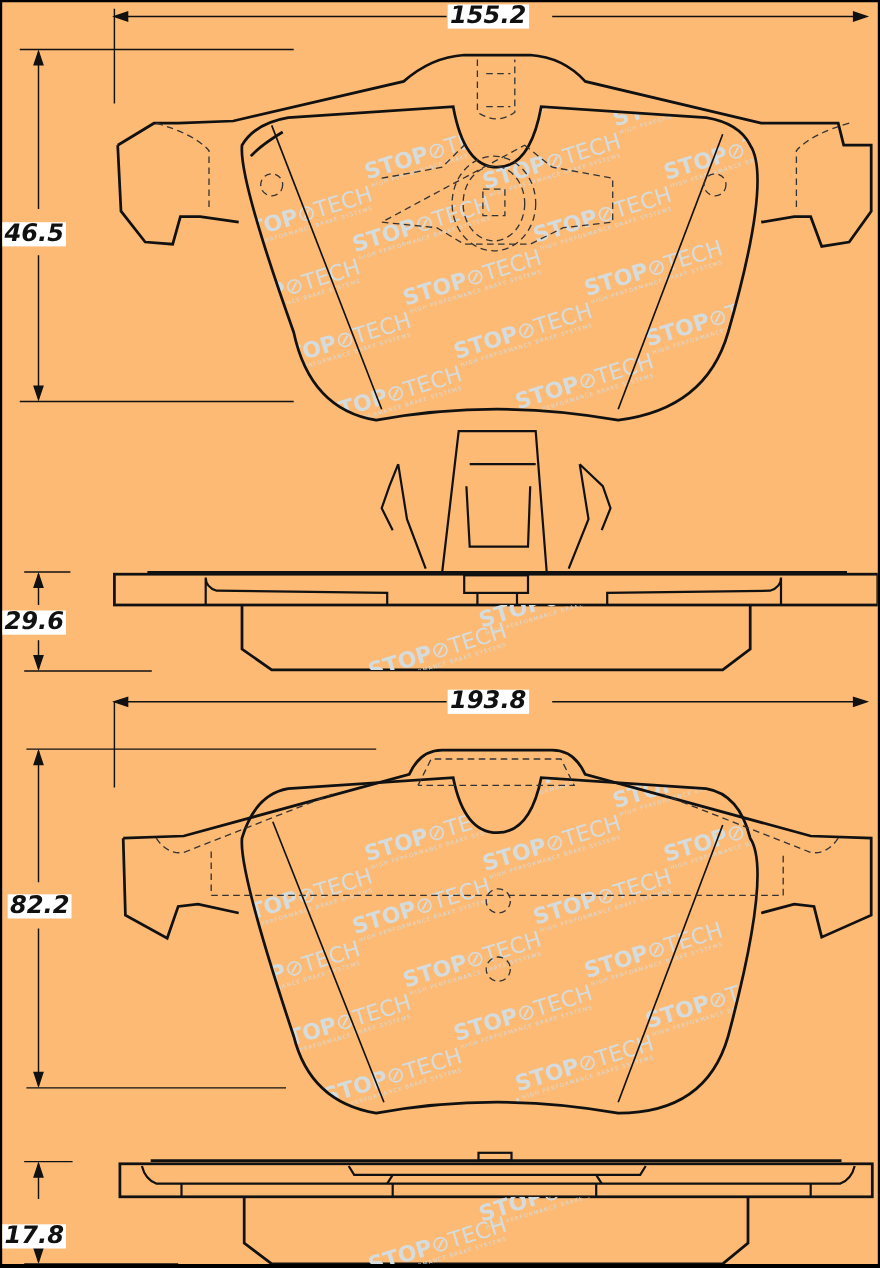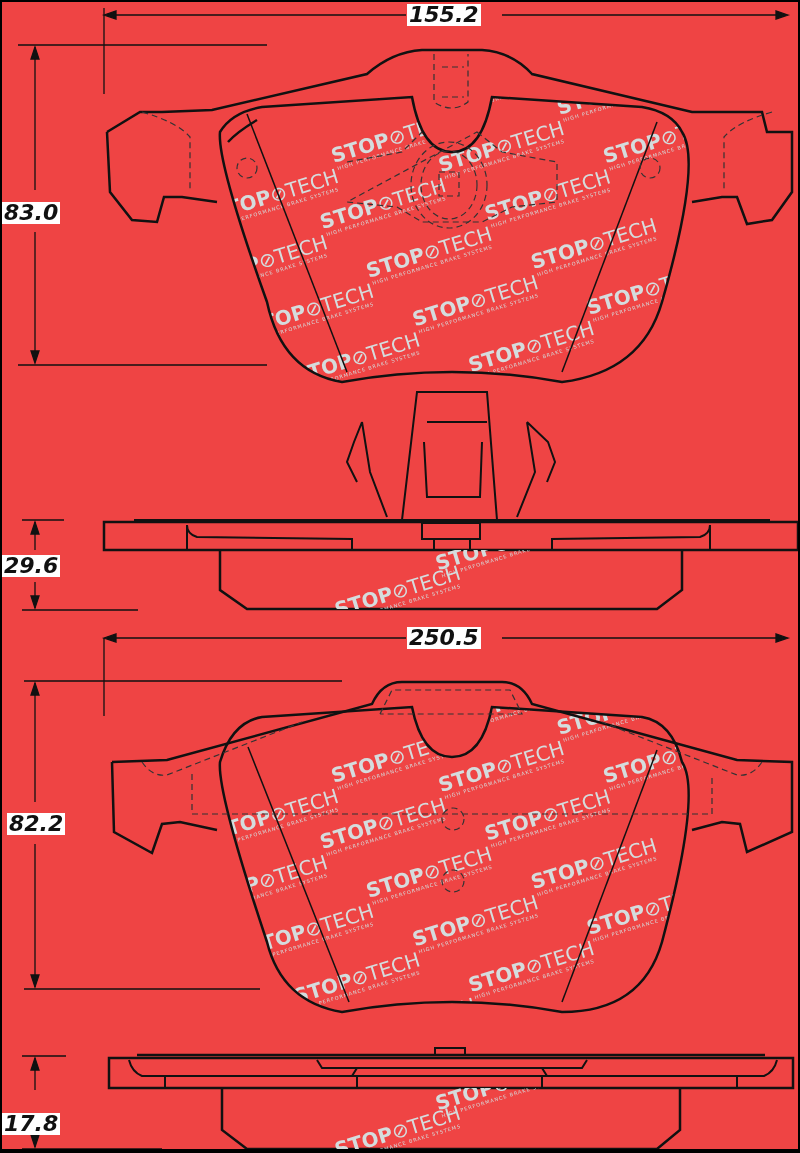--- a/index.html
+++ b/index.html
@@ -1,16 +1,16 @@
 <!DOCTYPE html>
 <html><head>
 <meta charset="utf-8">
 <style>
   html, body { margin:0; padding:0; background:#000; }
-  #canvas { position:relative; width:800px; height:1153px; background:#ef4444; box-sizing:border-box; border:2px solid #000; border-bottom-width:4px; overflow:hidden; }
+  #canvas { position:relative; width:800px; height:1153px; background:#fdba74; box-sizing:border-box; border:2px solid #000; border-bottom-width:4px; overflow:hidden; }
   svg { position:absolute; left:0; top:0; }
   .dim { position:absolute; font-family:"DejaVu Sans", sans-serif; font-weight:bold; font-style:italic; font-size:22px; color:#111; background:#fff; line-height:22px; padding:0 2px; }
   .wm { font-family:"DejaVu Sans", sans-serif; font-weight:bold; fill:#d5dcdd; }
   .wm2 { font-family:"DejaVu Sans", sans-serif; font-size:5px; fill:#d5dcdd; letter-spacing:1px; }
 </style>
 </head>
 <body>
 
 <div id="canvas">
   <svg width="800" height="1153" viewBox="0 0 800 1153">
@@ -201,18 +201,18 @@
       <line x1="20" y1="1054" x2="64" y2="1054"></line>
       <line x1="20" y1="1147" x2="160" y2="1147"></line>
       <line x1="33" y1="1056" x2="33" y2="1088"></line>
       <line x1="33" y1="1120" x2="33" y2="1145"></line>
       <polygon points="33,1056 29,1068 37,1068"></polygon>
       <polygon points="33,1145 29,1133 37,1133"></polygon>
     </g>
   </svg>
 
   <div class="dim" style="left:405px;top:2px;">155.2</div>
-  <div class="dim" style="left:0px;top:200px;">83.0</div>
+  <div class="dim" style="left:0px;top:200px;">46.5</div>
   <div class="dim" style="left:0px;top:553px;">29.6</div>
-  <div class="dim" style="left:405px;top:625px;">250.5</div>
+  <div class="dim" style="left:405px;top:625px;">193.8</div>
   <div class="dim" style="left:5px;top:811px;">82.2</div>
   <div class="dim" style="left:0px;top:1111px;">17.8</div>
 </div>
 
 </body></html>

